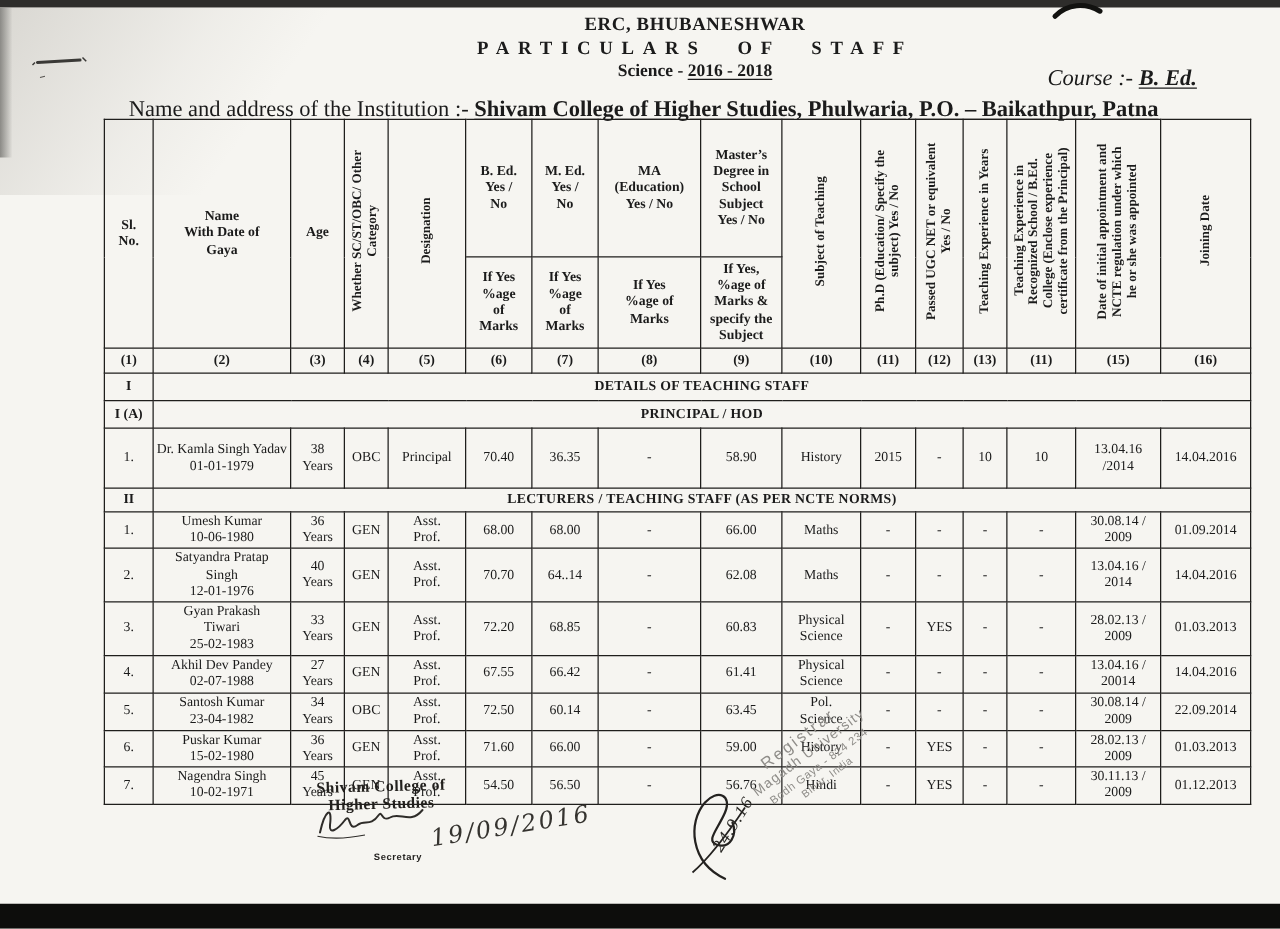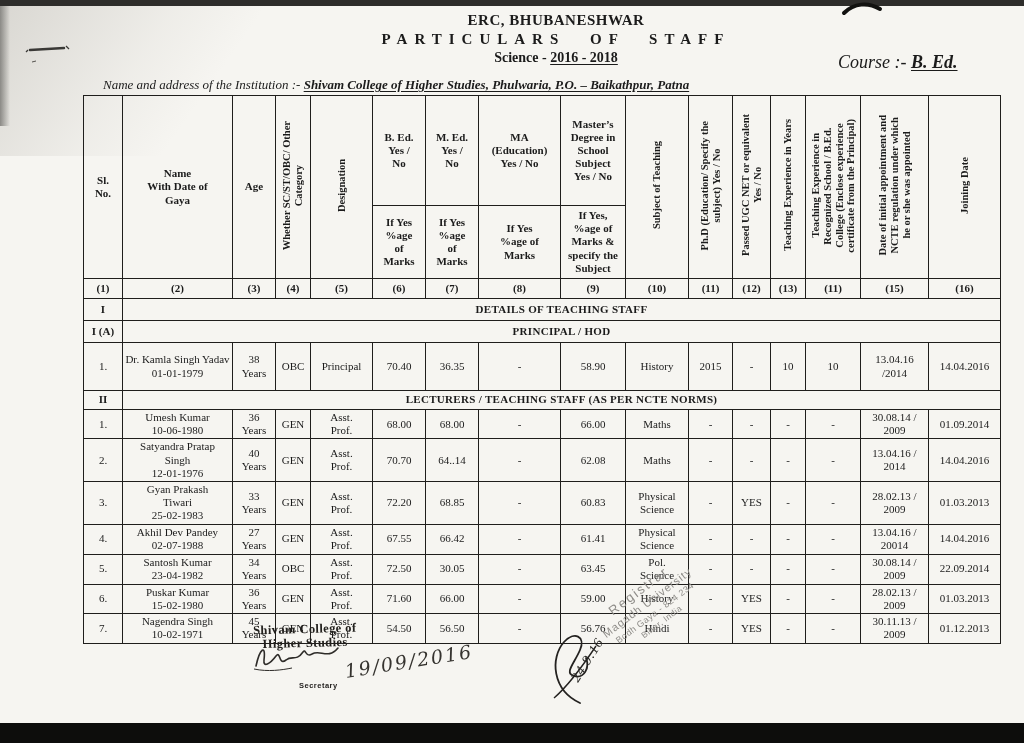--- a/index.html
+++ b/index.html
@@ -20,21 +20,21 @@
 
   .doc-head { position:absolute; left:0; top:12px; width:1024px; text-align:center; transform:translateX(44px); }
   .org-line { font-weight:bold; font-size:15px; letter-spacing:0.5px; }
   .title-line { font-weight:bold; font-size:15px; letter-spacing:7px; word-spacing:14px; margin-top:2px; }
   .session-line { font-weight:bold; font-size:14px; margin-top:2px; }
   .u { text-decoration:underline; text-underline-offset:2px; }
 
   .course-line { position:absolute; top:52px; left:838px; font-size:18px;font-style:italic; }
   .course-line .val { font-weight:bold; }
 
-  .inst-line { position:absolute; top:77px; left:103px; font-size:13px;font-style:italic; }
+  .inst-line { position:absolute; top:77px; left:103px; font-size:18px; }
   .inst-line .val { font-weight:bold; }
 
   table.staff { position:absolute; left:83px; top:95px; border-collapse:collapse; table-layout:fixed; width:917px; }
   table.staff th, table.staff td {
     border:1.5px solid #1f1e1c;
     font-size:11px;
     text-align:center;
     vertical-align:middle;
     padding:1px 2px;
     white-space:pre-line;
@@ -338,21 +338,21 @@
       <tr style="height: 30px;">
         <td class="cell-data">5.</td>
         <td class="cell-name">Santosh Kumar
 23-04-1982</td>
         <td class="cell-data">34
 Years</td>
         <td class="cell-data">OBC</td>
         <td class="cell-data">Asst.
 Prof.</td>
         <td class="cell-data">72.50</td>
-        <td class="cell-data">30.05</td>
+        <td class="cell-data">60.14</td>
         <td class="cell-data">-</td>
         <td class="cell-data">63.45</td>
         <td class="cell-data">Pol.
 Science</td>
         <td class="cell-data">-</td>
         <td class="cell-data">-</td>
         <td class="cell-data">-</td>
         <td class="cell-data">-</td>
         <td class="cell-data">30.08.14 /
 2009</td>

